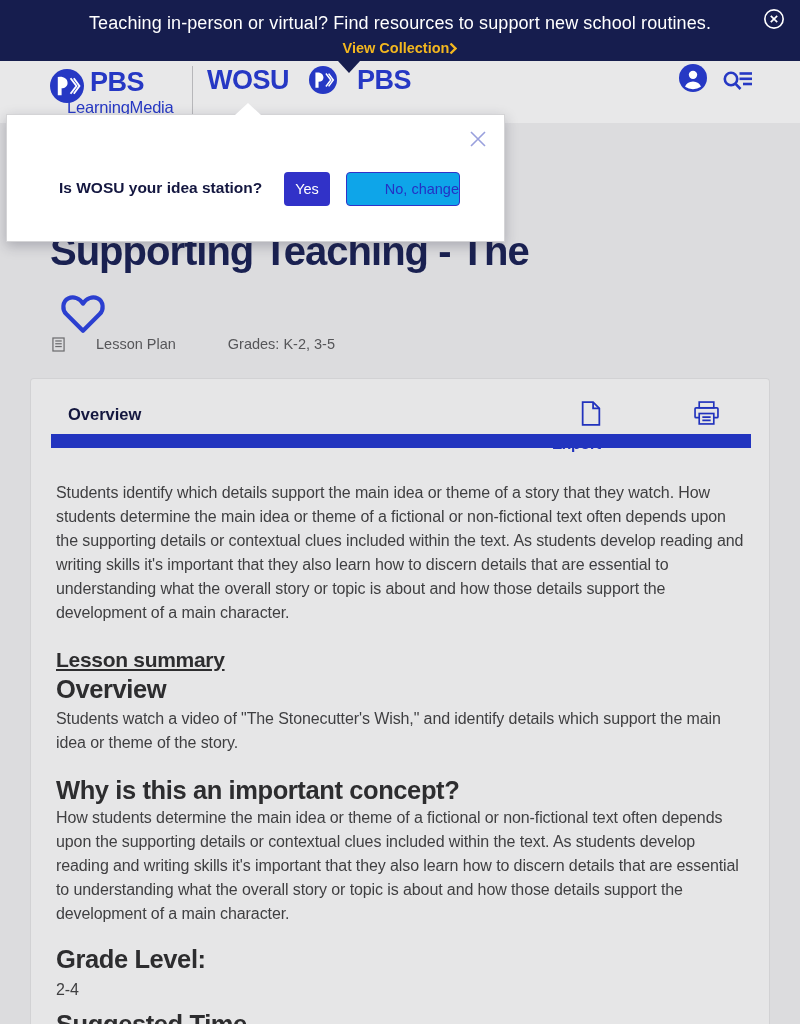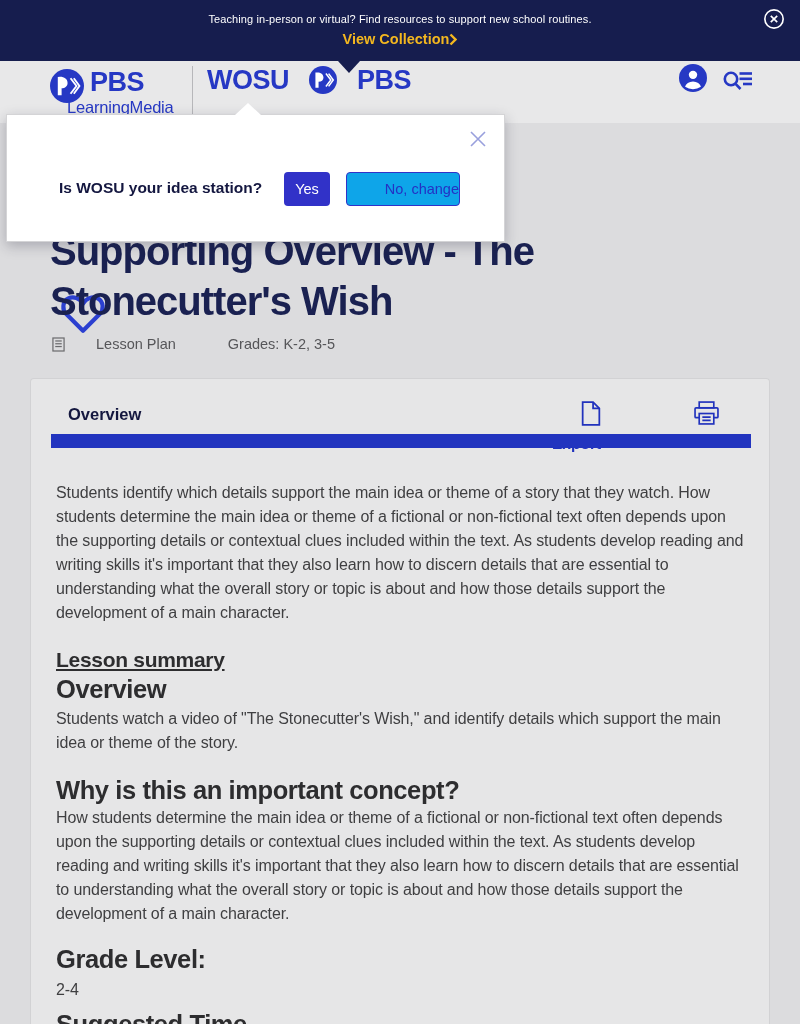--- a/index.html
+++ b/index.html
@@ -5,21 +5,21 @@
   * { margin:0; padding:0; box-sizing:border-box; }
   html,body { width:800px; height:1024px; overflow:hidden; }
   body {
     position:relative;
     background:#dcdcde;
     font-family:"Liberation Sans", sans-serif;
     -webkit-font-smoothing:antialiased;
   }
   
   .banner { position:absolute; left:0; top:0; width:800px; height:61px; background:#161d4e; z-index:5; }
-  .banner-msg { color:#ffffff; font-size:11px; text-align:center; padding-top:13px; letter-spacing:0.1px; }
+  .banner-msg { color:#ffffff; font-size:18px; text-align:center; padding-top:13px; letter-spacing:0.1px; }
   .banner-link { margin-top:6px; text-align:center; color:#f3b71f; font-weight:bold; font-size:14.5px; cursor:pointer; display:flex; align-items:center; justify-content:center; }
   .banner-close { position:absolute; top:8px; right:15px; width:22px; height:22px; cursor:pointer; }
   
   .header { position:absolute; left:0; top:61px; width:800px; height:62px; background:#e8e8e9; z-index:4; }
   .pbs-logo { position:absolute; left:50px; top:6px; width:145px; height:46px; cursor:pointer; }
   .pbs-head { position:absolute; left:0; top:2px; }
   .pbs-brand { position:absolute; left:40px; top:0px; font-size:27px; font-weight:bold; color:#2638c4; letter-spacing:-0.5px; }
   .pbs-sub { position:absolute; left:17px; top:31px; font-size:16.5px; color:#2638c4; letter-spacing:-0.2px; }
   .header-divider { position:absolute; left:192px; top:5px; width:1px; height:49px; background:#b7b7ba; }
   .station-logo { position:absolute; left:207px; top:2px; height:34px; cursor:pointer; display:flex; align-items:center; gap:20px; }
@@ -120,22 +120,21 @@
   </div>
 </div>
 
 <div class="heart">
   <svg width="52" height="46" viewBox="0 0 24 22" fill="none" stroke="#2b3fd0" stroke-width="2" stroke-linejoin="round">
     <path d="M12 20 L4 12 C2 10 2 6 5 4.5 C7.5 3.3 10.5 4.5 12 7 C13.5 4.5 16.5 3.3 19 4.5 C22 6 22 10 20 12 Z"></path>
   </svg>
 </div>
 <h1 class="page-title">
   <span>Main Idea and</span>
-  <span>Supporting Overview - The</span>
-  <span>Stonecutter's Wish</span>
+  <span>Supporting Teaching - The</span>
 </h1>
 <div class="meta">
   <svg class="doc-ic" width="13" height="15" viewBox="0 0 14 16" fill="none" stroke="#6a6a6d" stroke-width="1.3">
     <rect x="1" y="1" width="12" height="14"></rect>
     <line x1="3.5" y1="4.2" x2="10.5" y2="4.2"></line>
     <line x1="3.5" y1="7.2" x2="10.5" y2="7.2"></line>
     <line x1="3.5" y1="10.2" x2="10.5" y2="10.2"></line>
   </svg>
   <span>Lesson Plan</span>
   <span class="grades">Grades: K-2, 3-5</span>

